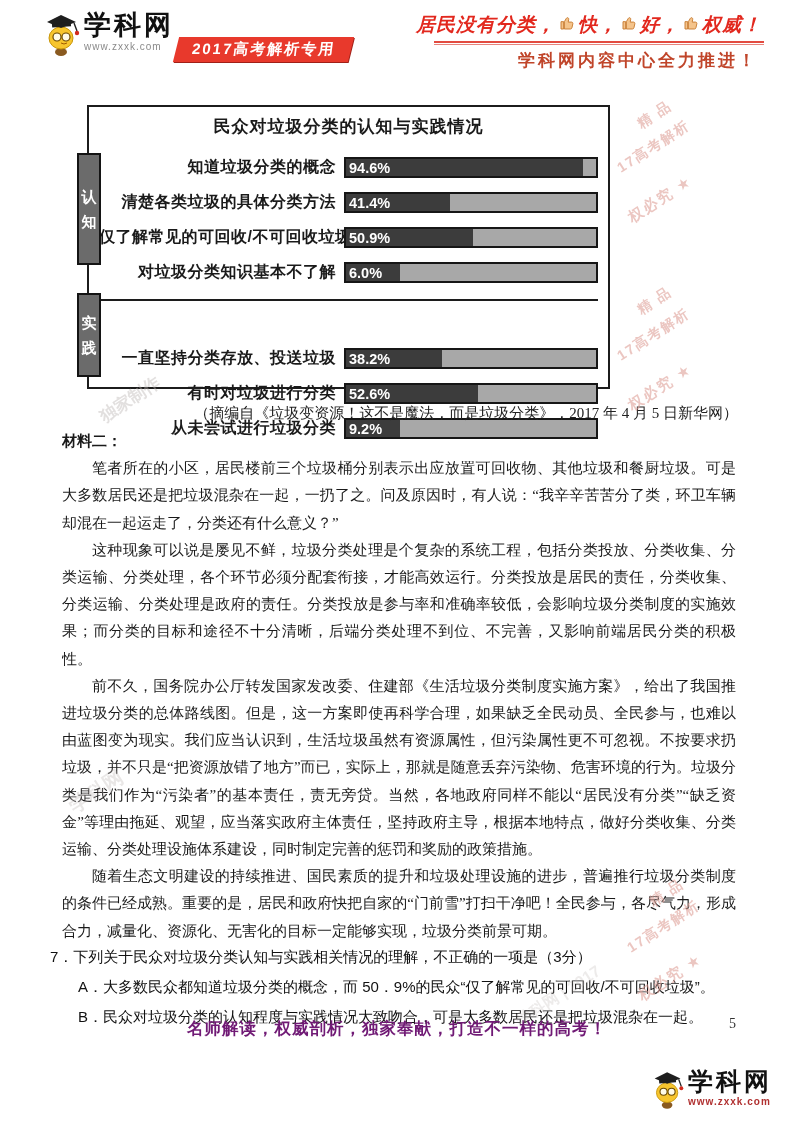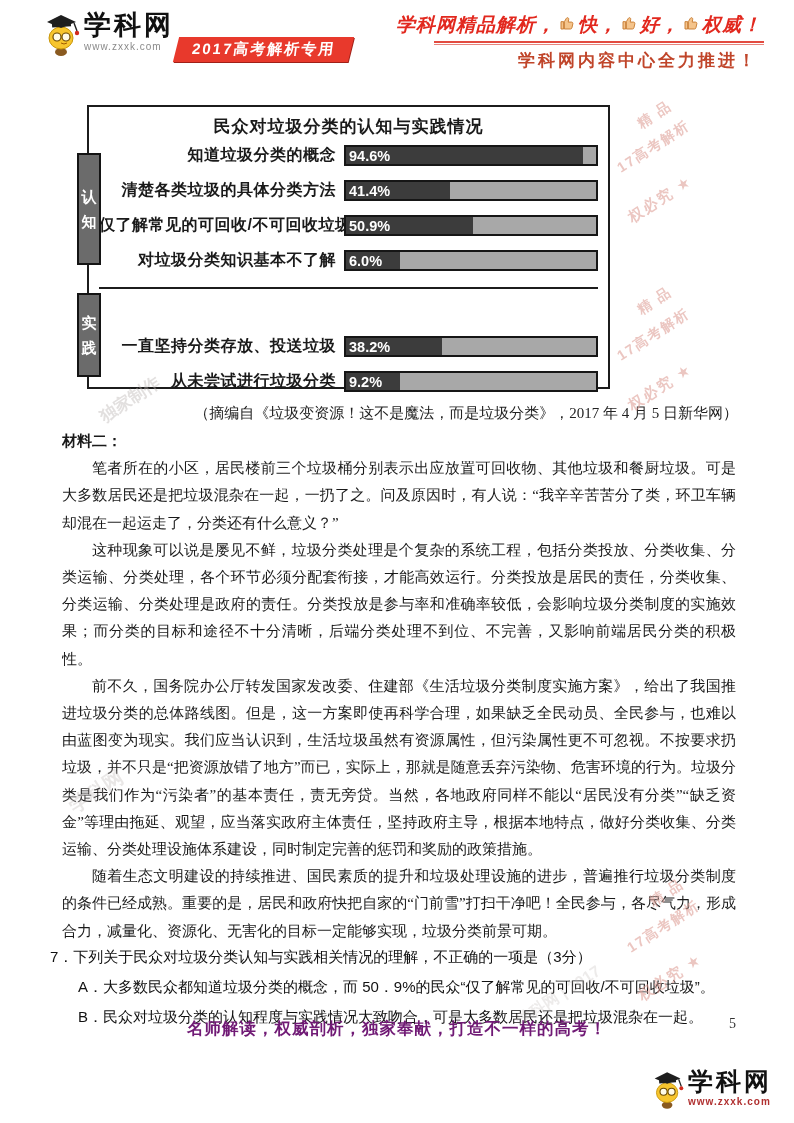--- a/index.html
+++ b/index.html
@@ -27,21 +27,21 @@
             border-top:2px solid #e24b40; border-bottom:1px solid #e8857d; height:4px; }
   .subslogan { position:absolute; right:36px; top:49px; color:#c0452a; font-size:17px;
             letter-spacing:3px; font-weight:bold;
             font-family:"Liberation Sans","DejaVu Sans",sans-serif; }
   .thumb { display:inline-block; margin:0 1px; }
 
   
   .chart { position:absolute; left:87px; top:105px; width:523px; height:284px;
            border:2px solid #1c1c1c; background:#fff; padding:8px 10px 6px 10px; }
   .chart-title { text-align:center; font-weight:bold; font-size:17px; letter-spacing:1px;
-           font-family:"Liberation Sans","DejaVu Sans",sans-serif; margin-bottom:0; }
+           font-family:"Liberation Sans","DejaVu Sans",sans-serif; margin-bottom:12px; }
   .chart-sec1 { border-bottom:2px solid #1c1c1c; padding-bottom:9px; }
   .chart-sec2 { padding-top:12px;margin-top:28px; }
   .crow { display:flex; align-items:center; height:35px; }
   .clabel { width:245px; text-align:right; padding-right:8px; font-size:16px;
             font-weight:bold; letter-spacing:0.5px; white-space:nowrap;
             font-family:"Liberation Sans","DejaVu Sans",sans-serif; }
   .track { flex:1; height:21px; background:#a8a8a8; border:2px solid #161616;
            position:relative; overflow:hidden; }
   .fill  { height:100%; background:#3c3c3c; min-width:3.4em; display:flex;
            align-items:center;text-align:center; }
@@ -117,21 +117,21 @@
   <span class="logo-text">
     <div class="logo-name">学科网</div>
     <div class="logo-url">www.zxxk.com</div>
   </span>
 </div>
 <div class="banner">
   <span>2017高考解析专用</span>
 </div>
 
 <div class="slogan">
-  <span>学科网精品解析，</span>
+  <span>居民没有分类，</span>
   <span class="thumb">
     <svg width="16" height="16" viewBox="0 0 24 24">
         <path d="M3 10h4v11H3zM8 21h9.2c1.1 0 2-.8 2.2-1.8l1.4-6.2c.3-1.2-.7-2.4-2-2.4h-5l.8-4.2c.2-1.2-.7-2.4-2-2.4-.6 0-1.2.4-1.5.9L8 10z" fill="#f4c48c" stroke="#c77b2f" stroke-width="1.4"></path>
       </svg>
   </span>
   <span>快，</span>
   <span class="thumb">
     <svg width="16" height="16" viewBox="0 0 24 24">
         <path d="M3 10h4v11H3zM8 21h9.2c1.1 0 2-.8 2.2-1.8l1.4-6.2c.3-1.2-.7-2.4-2-2.4h-5l.8-4.2c.2-1.2-.7-2.4-2-2.4-.6 0-1.2.4-1.5.9L8 10z" fill="#f4c48c" stroke="#c77b2f" stroke-width="1.4"></path>
       </svg>
@@ -184,20 +184,28 @@
       </div>
     </div>
   </div>
 
   <div class="chart-sec2">
     <div class="crow">
       <div class="clabel">一直坚持分类存放、投送垃圾</div>
       <div class="track">
         <div class="fill" style="width: 38.2%;">
             <span class="pct">38.2%</span>
+          </div>
+      </div>
+    </div>
+    <div class="crow">
+      <div class="clabel">有时对垃圾进行分类</div>
+      <div class="track">
+        <div class="fill" style="width: 52.6%;">
+            <span class="pct">52.6%</span>
           </div>
       </div>
     </div>
     <div class="crow">
       <div class="clabel">从未尝试进行垃圾分类</div>
       <div class="track">
         <div class="fill" style="width: 9.2%;">
             <span class="pct">9.2%</span>
           </div>
       </div>

